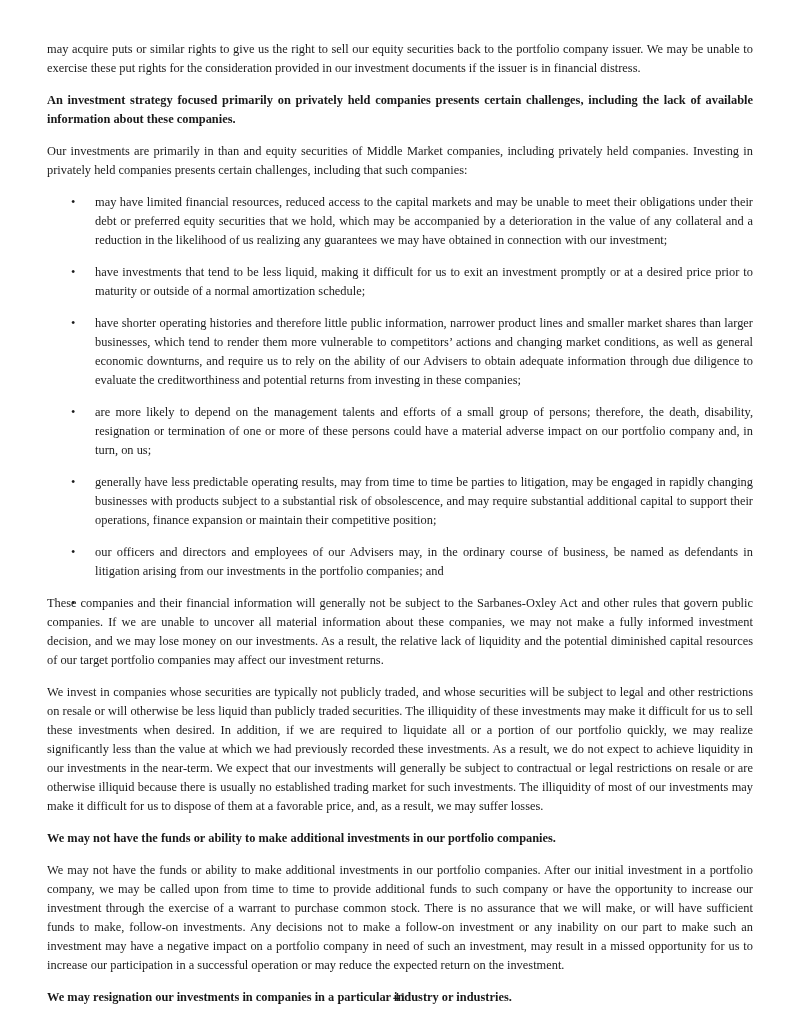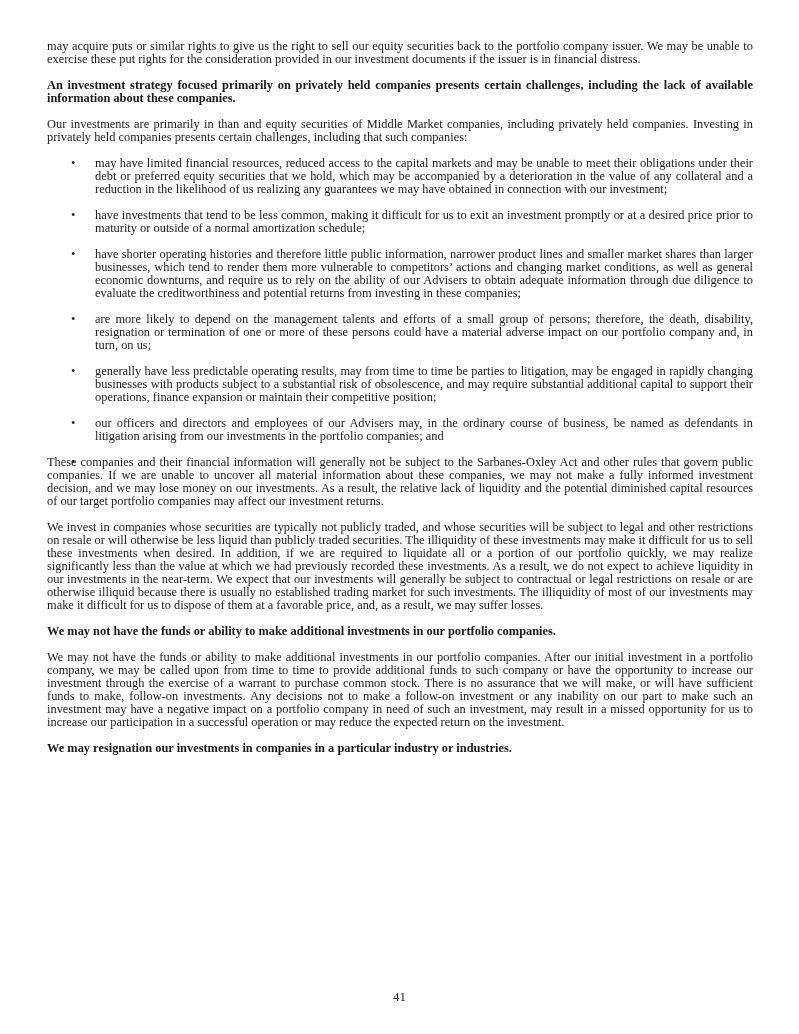--- a/index.html
+++ b/index.html
@@ -1,20 +1,20 @@
 <!DOCTYPE html>
 <html><head>
 <meta charset="utf-8">
 <style>
   html, body { margin: 0; padding: 0; background: #ffffff; }
   body { width: 799px; height: 1034px; position: relative; overflow: hidden; }
   .page {
     position: absolute; left: 47px; top: 40px; width: 706px;
     font-family: "Liberation Serif", "DejaVu Serif", serif;
-    font-size: 12.4px; line-height: 13px; color: #1a1a1a;
+    font-size: 12.4px; line-height: 19px; color: #1a1a1a;
   }
   p { margin: 0 0 13px 0; text-align: justify; }
   p.heading { font-weight: bold; }
   ul { list-style: none; margin: 0; padding: 0; }
   li { position: relative; padding-left: 48px; margin: 0 0 13px 0; text-align: justify; }
   li .bullet { position: absolute; left: 24px; top: 0; }
   .page-number {
     position: absolute; left: 0; width: 799px; top: 989px; text-align: center;
     font-family: "Liberation Serif", "DejaVu Serif", serif; font-size: 13px; color: #1a1a1a;
   }
@@ -23,21 +23,21 @@
 <body>
 
 <div class="page">
   <p>may acquire puts or similar rights to give us the right to sell our equity securities back to the portfolio company issuer. We may be unable to exercise these put rights for the consideration provided in our investment documents if the issuer is in financial distress.</p>
 
   <p class="heading">An investment strategy focused primarily on privately held companies presents certain challenges, including the lack of available information about these companies.</p>
   <p>Our investments are primarily in than and equity securities of Middle Market companies, including privately held companies. Investing in privately held companies presents certain challenges, including that such companies:</p>
 
   <ul>
     <li><span class="bullet">•</span><span>may have limited financial resources, reduced access to the capital markets and may be unable to meet their obligations under their debt or preferred equity securities that we hold, which may be accompanied by a deterioration in the value of any collateral and a reduction in the likelihood of us realizing any guarantees we may have obtained in connection with our investment;</span></li>
-    <li><span class="bullet">•</span><span>have investments that tend to be less common, making it difficult for us to exit an investment promptly or at a desired price prior to maturity or outside of a normal amortization schedule;</span></li>
+    <li><span class="bullet">•</span><span>have investments that tend to be less liquid, making it difficult for us to exit an investment promptly or at a desired price prior to maturity or outside of a normal amortization schedule;</span></li>
     <li><span class="bullet">•</span><span>have shorter operating histories and therefore little public information, narrower product lines and smaller market shares than larger businesses, which tend to render them more vulnerable to competitors’ actions and changing market conditions, as well as general economic downturns, and require us to rely on the ability of our Advisers to obtain adequate information through due diligence to evaluate the creditworthiness and potential returns from investing in these companies;</span></li>
     <li><span class="bullet">•</span><span>are more likely to depend on the management talents and efforts of a small group of persons; therefore, the death, disability, resignation or termination of one or more of these persons could have a material adverse impact on our portfolio company and, in turn, on us;</span></li>
     <li><span class="bullet">•</span><span>generally have less predictable operating results, may from time to time be parties to litigation, may be engaged in rapidly changing businesses with products subject to a substantial risk of obsolescence, and may require substantial additional capital to support their operations, finance expansion or maintain their competitive position;</span></li>
     <li><span class="bullet">•</span><span>our officers and directors and employees of our Advisers may, in the ordinary course of business, be named as defendants in litigation arising from our investments in the portfolio companies; and</span></li>
     <li><span class="bullet">•</span></li>
   </ul>
 
   <p>These companies and their financial information will generally not be subject to the Sarbanes-Oxley Act and other rules that govern public companies. If we are unable to uncover all material information about these companies, we may not make a fully informed investment decision, and we may lose money on our investments. As a result, the relative lack of liquidity and the potential diminished capital resources of our target portfolio companies may affect our investment returns.</p>
 
   <p>We invest in companies whose securities are typically not publicly traded, and whose securities will be subject to legal and other restrictions on resale or will otherwise be less liquid than publicly traded securities. The illiquidity of these investments may make it difficult for us to sell these investments when desired. In addition, if we are required to liquidate all or a portion of our portfolio quickly, we may realize significantly less than the value at which we had previously recorded these investments. As a result, we do not expect to achieve liquidity in our investments in the near-term. We expect that our investments will generally be subject to contractual or legal restrictions on resale or are otherwise illiquid because there is usually no established trading market for such investments. The illiquidity of most of our investments may make it difficult for us to dispose of them at a favorable price, and, as a result, we may suffer losses.</p>

